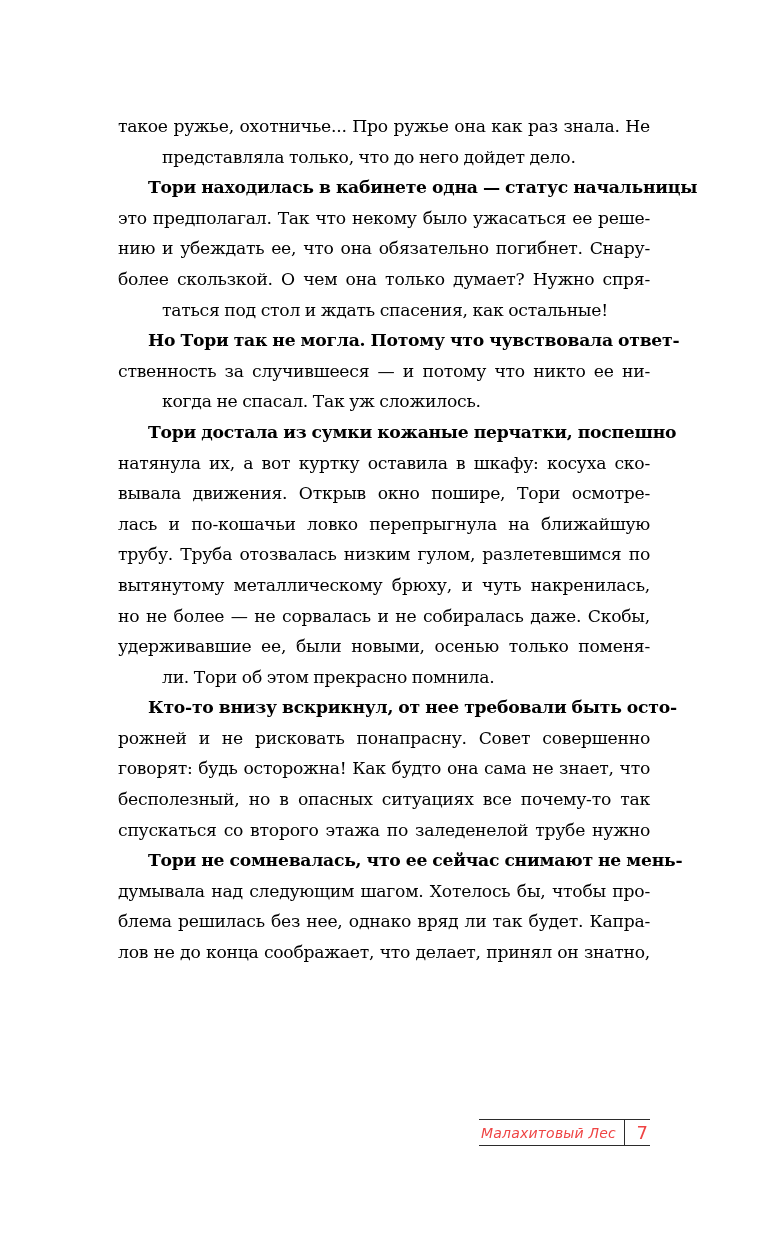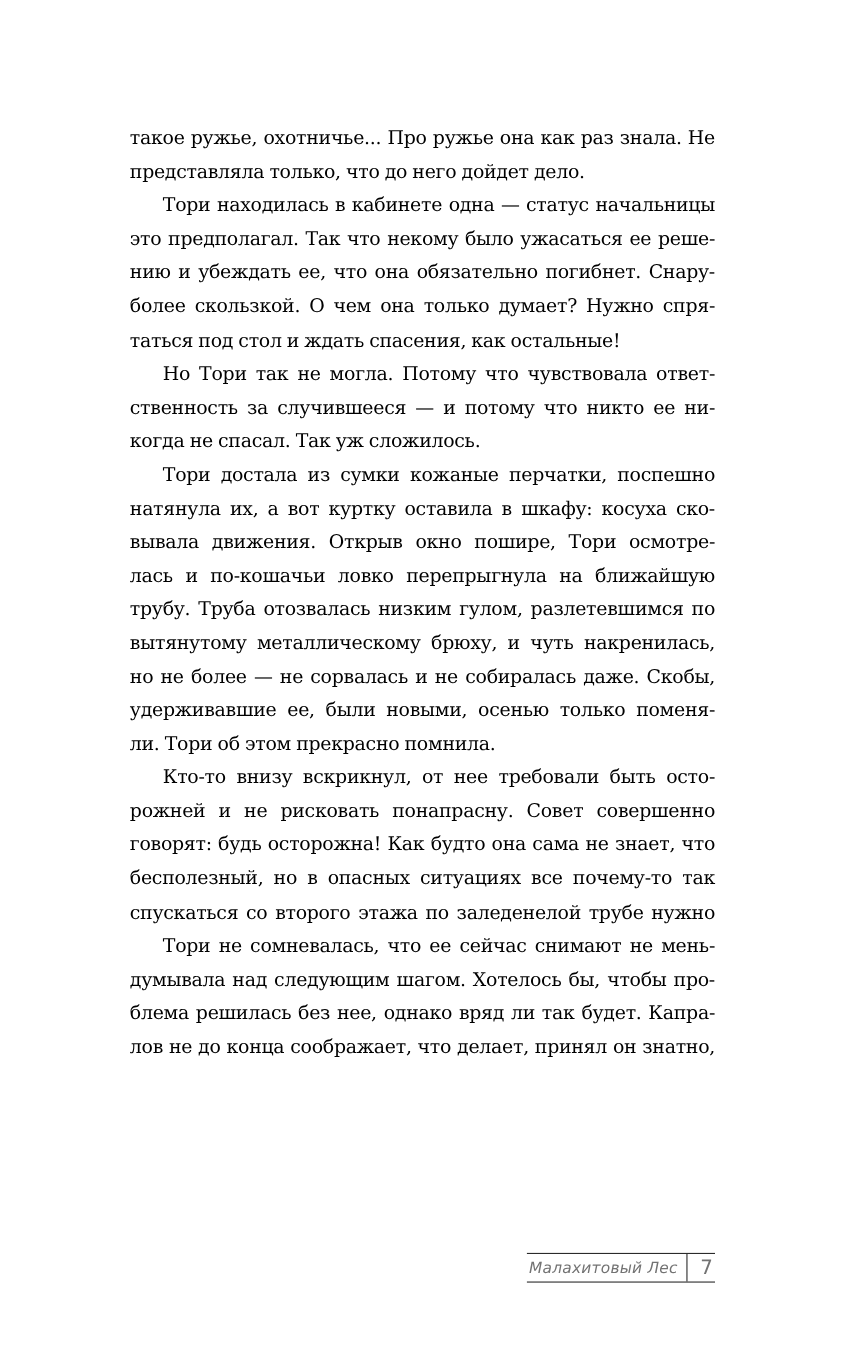--- a/index.html
+++ b/index.html
@@ -33,41 +33,42 @@
     }
     .line {
       display: block;
       height: 30.6px;
       white-space: nowrap;
       text-align: justify;
       text-align-last: justify;
     }
     .line.last {
       text-align-last: left;
+      margin-left: 44px;
     }
     .line.first-ind {
       padding-left: 30px;
       width: 502px;
+      font-weight: bold;
     }
     .line.full {
       width: 532px;
     }
     .footer {
       position: absolute;
       left: 479px;
       top: 1119px;
       width: 171px;
       height: 25px;
       border-top: 1px solid #2b2b2b;
       border-bottom: 1px solid #2b2b2b;
       display: flex;
       align-items: center;
       font-family: "DejaVu Sans", "Liberation Sans", sans-serif;
-      color: #737373;
-      margin-top: 20px;
+      color: #ef4444;
     }
     .footer-title {
       flex: 1;
       font-style: italic;
       font-size: 14px;
       letter-spacing: 0.2px;
       padding-left: 2px;
       white-space: nowrap;
     }
     .footer-divider {

